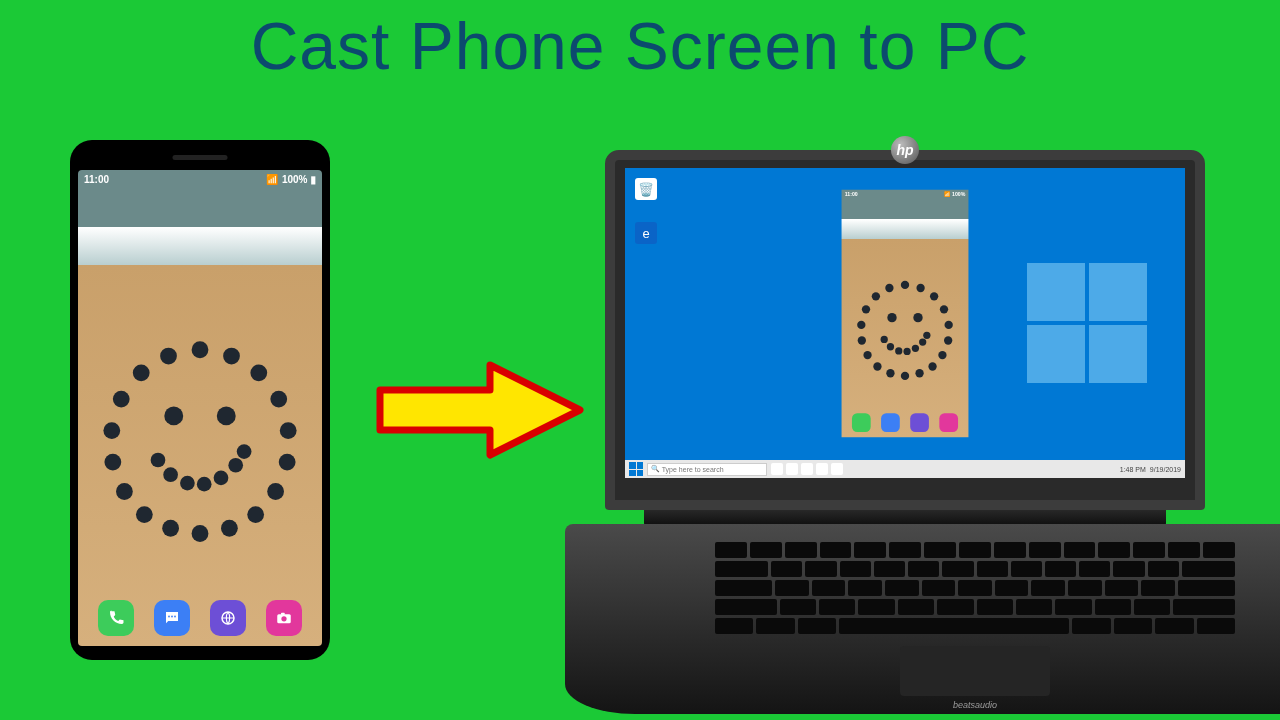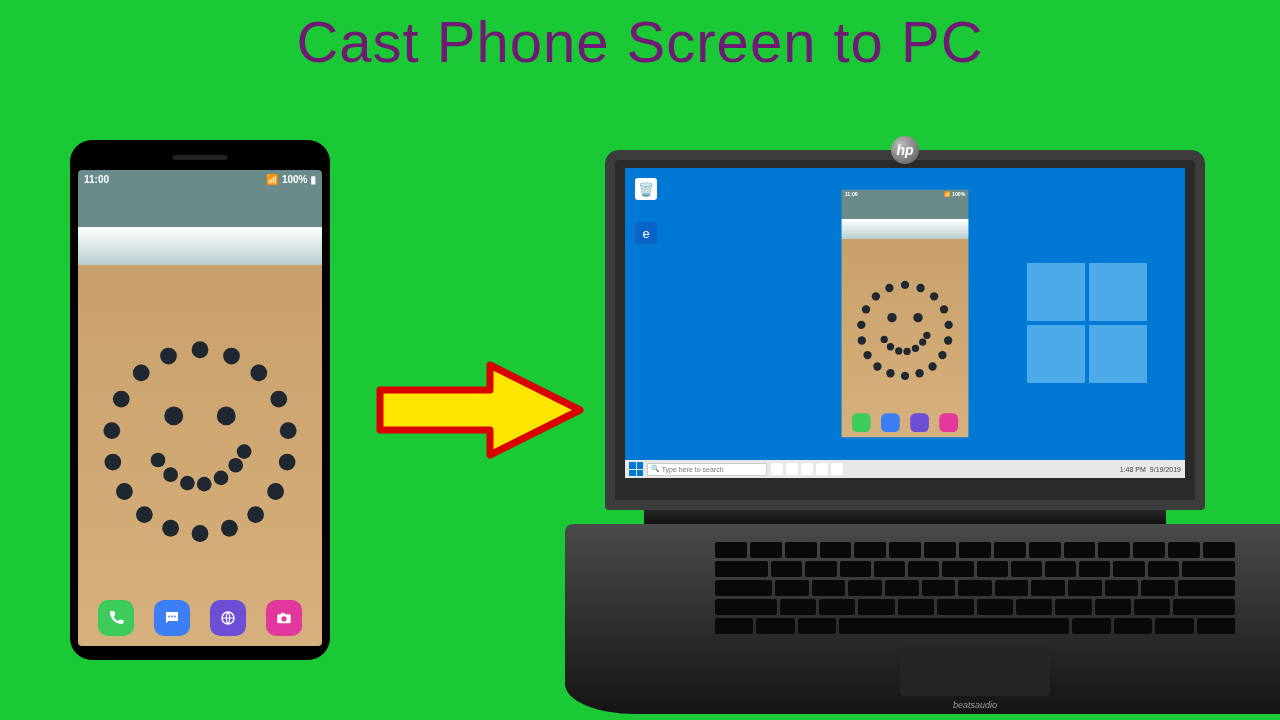--- a/index.html
+++ b/index.html
@@ -10,22 +10,22 @@
     font-family: Arial, Helvetica, sans-serif;
     overflow: hidden;
     position: relative;
   }
   .title {
     position: absolute;
     top: 8px;
     left: 0;
     width: 100%;
     text-align: center;
-    color: #701a75;
-    font-size: 58px;
+    color: #0c4a6e;
+    font-size: 66px;
     font-weight: 500;
     letter-spacing: 1px;
   }
 
   
   .phone {
     position: absolute;
     left: 70px;
     top: 140px;
     width: 260px;

